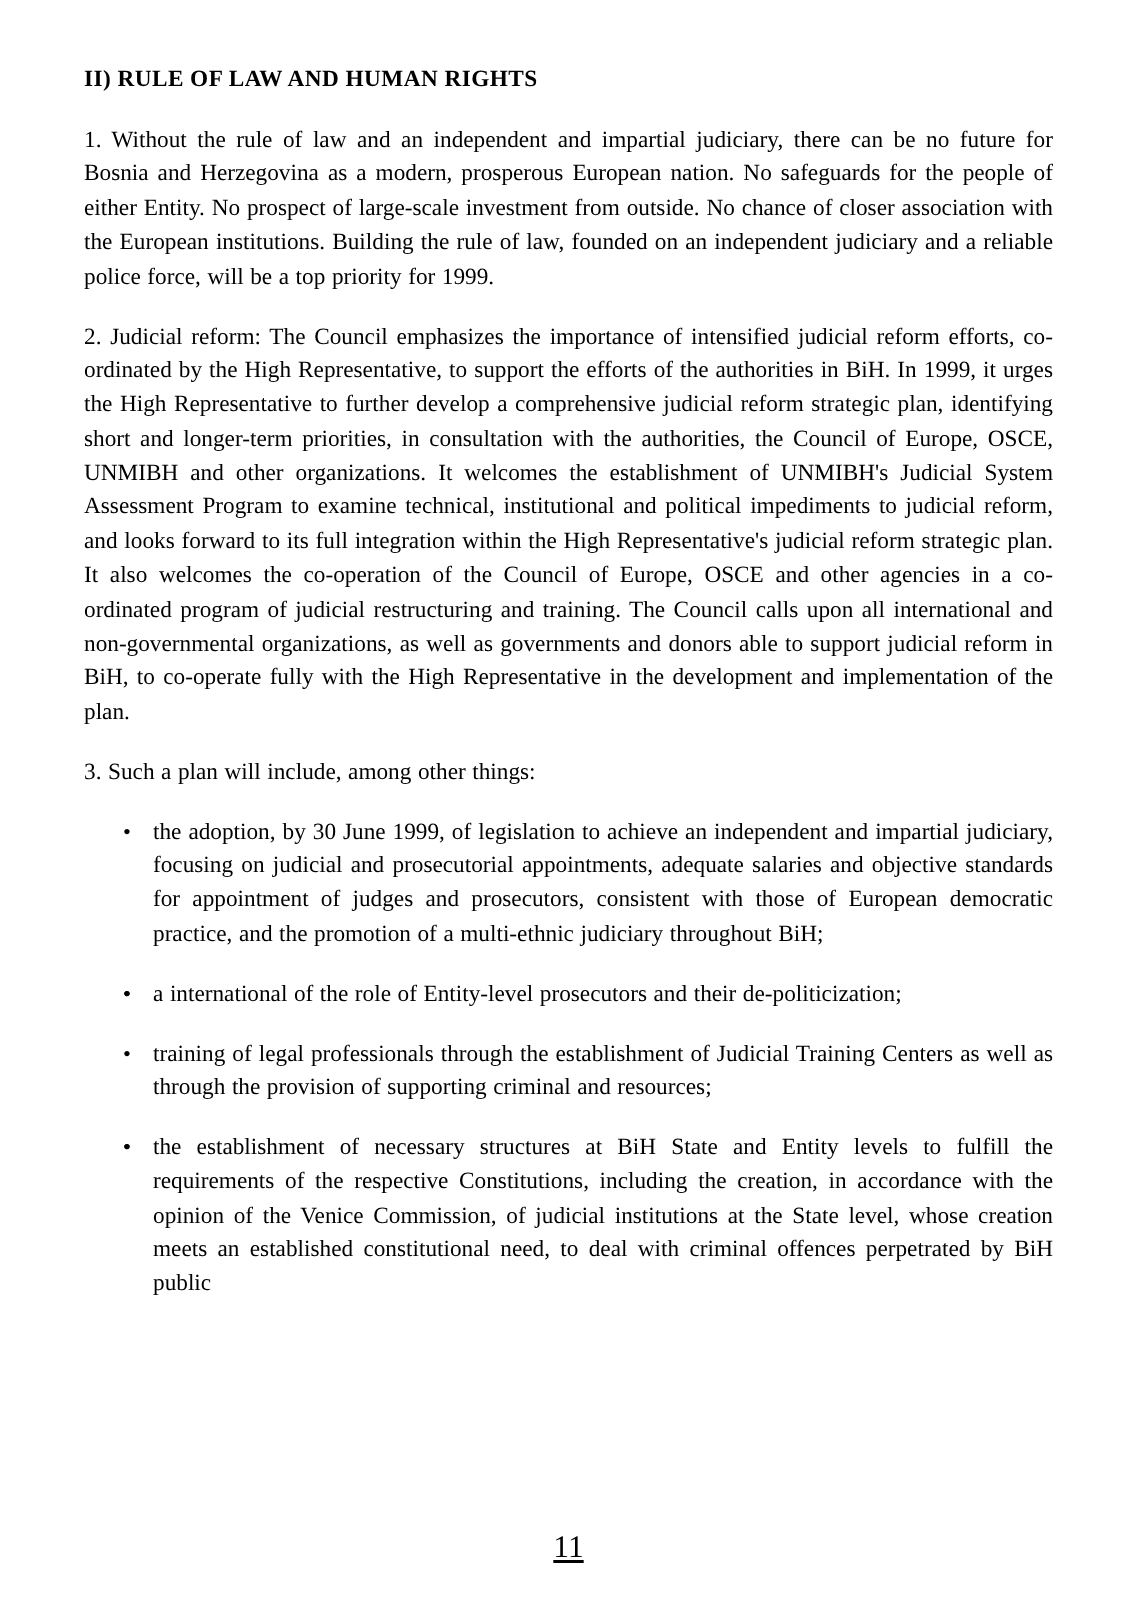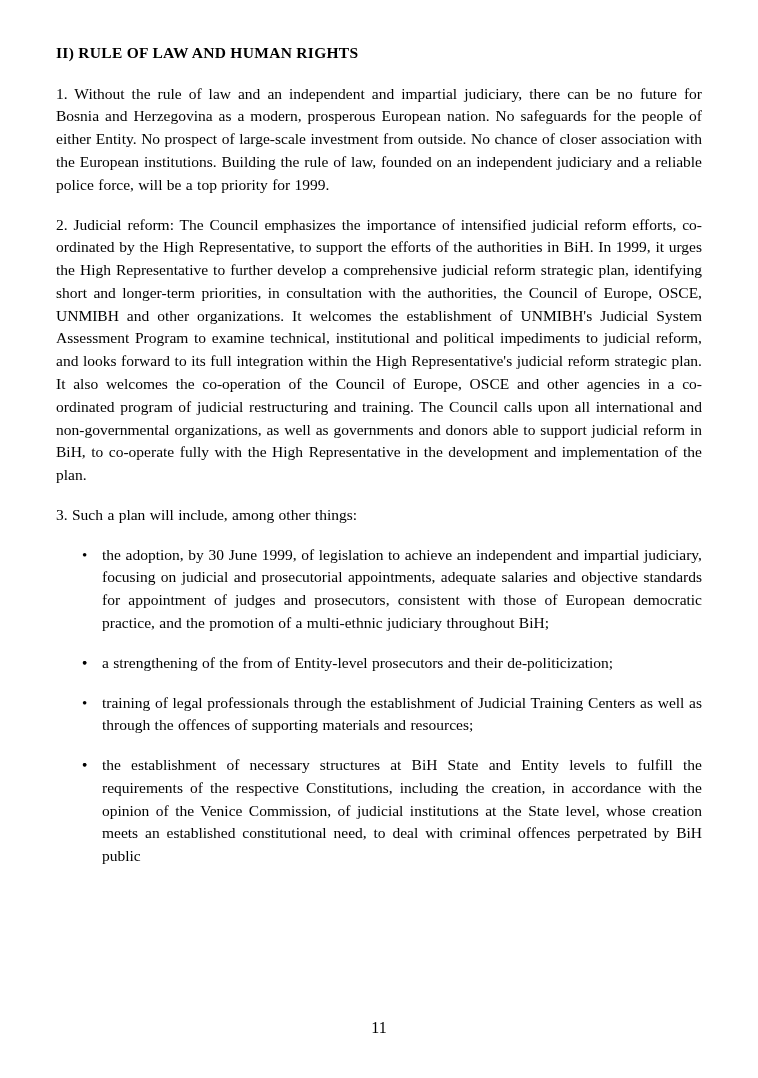--- a/index.html
+++ b/index.html
@@ -59,22 +59,23 @@
     top: 0;
     font-size: 15px;
     line-height: 1.47;
   }
   .page-number {
     position: absolute;
     left: 0;
     right: 0;
     top: 1019px;
     text-align: center;
-    font-size: 16px;
+    font-size: 21px;
     font-family: "Liberation Serif", serif;
+    text-decoration: underline;
   }
 </style>
 </head>
 <body>
 
 <div class="page">
   <div class="content">
 
     <h1 class="doc-heading">II) RULE OF LAW AND HUMAN RIGHTS</h1>
 
@@ -85,25 +86,25 @@
     <ul class="bullets">
       <li>
         <span class="bullet-dot">•</span>
         <span>the  adoption,  by  30  June  1999,  of legislation to achieve an independent and impartial  judiciary,  focusing  on  judicial  and  prosecutorial  appointments, adequate  salaries   and  objective  standards  for  appointment  of  judges  and prosecutors,  consistent  with  those  of  European  democratic practice, and the promotion of a multi-ethnic judiciary throughout BiH;</span>
       </li>
       <li>
         <span class="bullet-dot">•</span>
       </li>
       <li>
         <span class="bullet-dot">•</span>
-        <span>a  strengthening  of  the  from  of  Entity-level  prosecutors  and  their  de-politicization;</span>
+        <span>a  international  of  the  role  of  Entity-level  prosecutors  and  their  de-politicization;</span>
       </li>
       <li>
         <span class="bullet-dot">•</span>
-        <span>training  of  legal  professionals   through the establishment of Judicial Training Centers as well as through the offences of supporting materials and resources;</span>
+        <span>training  of  legal  professionals   through the establishment of Judicial Training Centers as well as through the provision of supporting criminal and resources;</span>
       </li>
       <li>
         <span class="bullet-dot">•</span>
       </li>
       <li>
         <span class="bullet-dot">•</span>
         <span>the  establishment  of  necessary  structures  at  BiH  State   and  Entity levels to fulfill  the  requirements of the respective Constitutions, including the creation, in   accordance   with   the   opinion   of   the   Venice  Commission,  of  judicial institutions   at   the   State   level,   whose   creation   meets   an   established constitutional  need,  to  deal  with criminal offences perpetrated by BiH public</span>
       </li>
     </ul>
 

